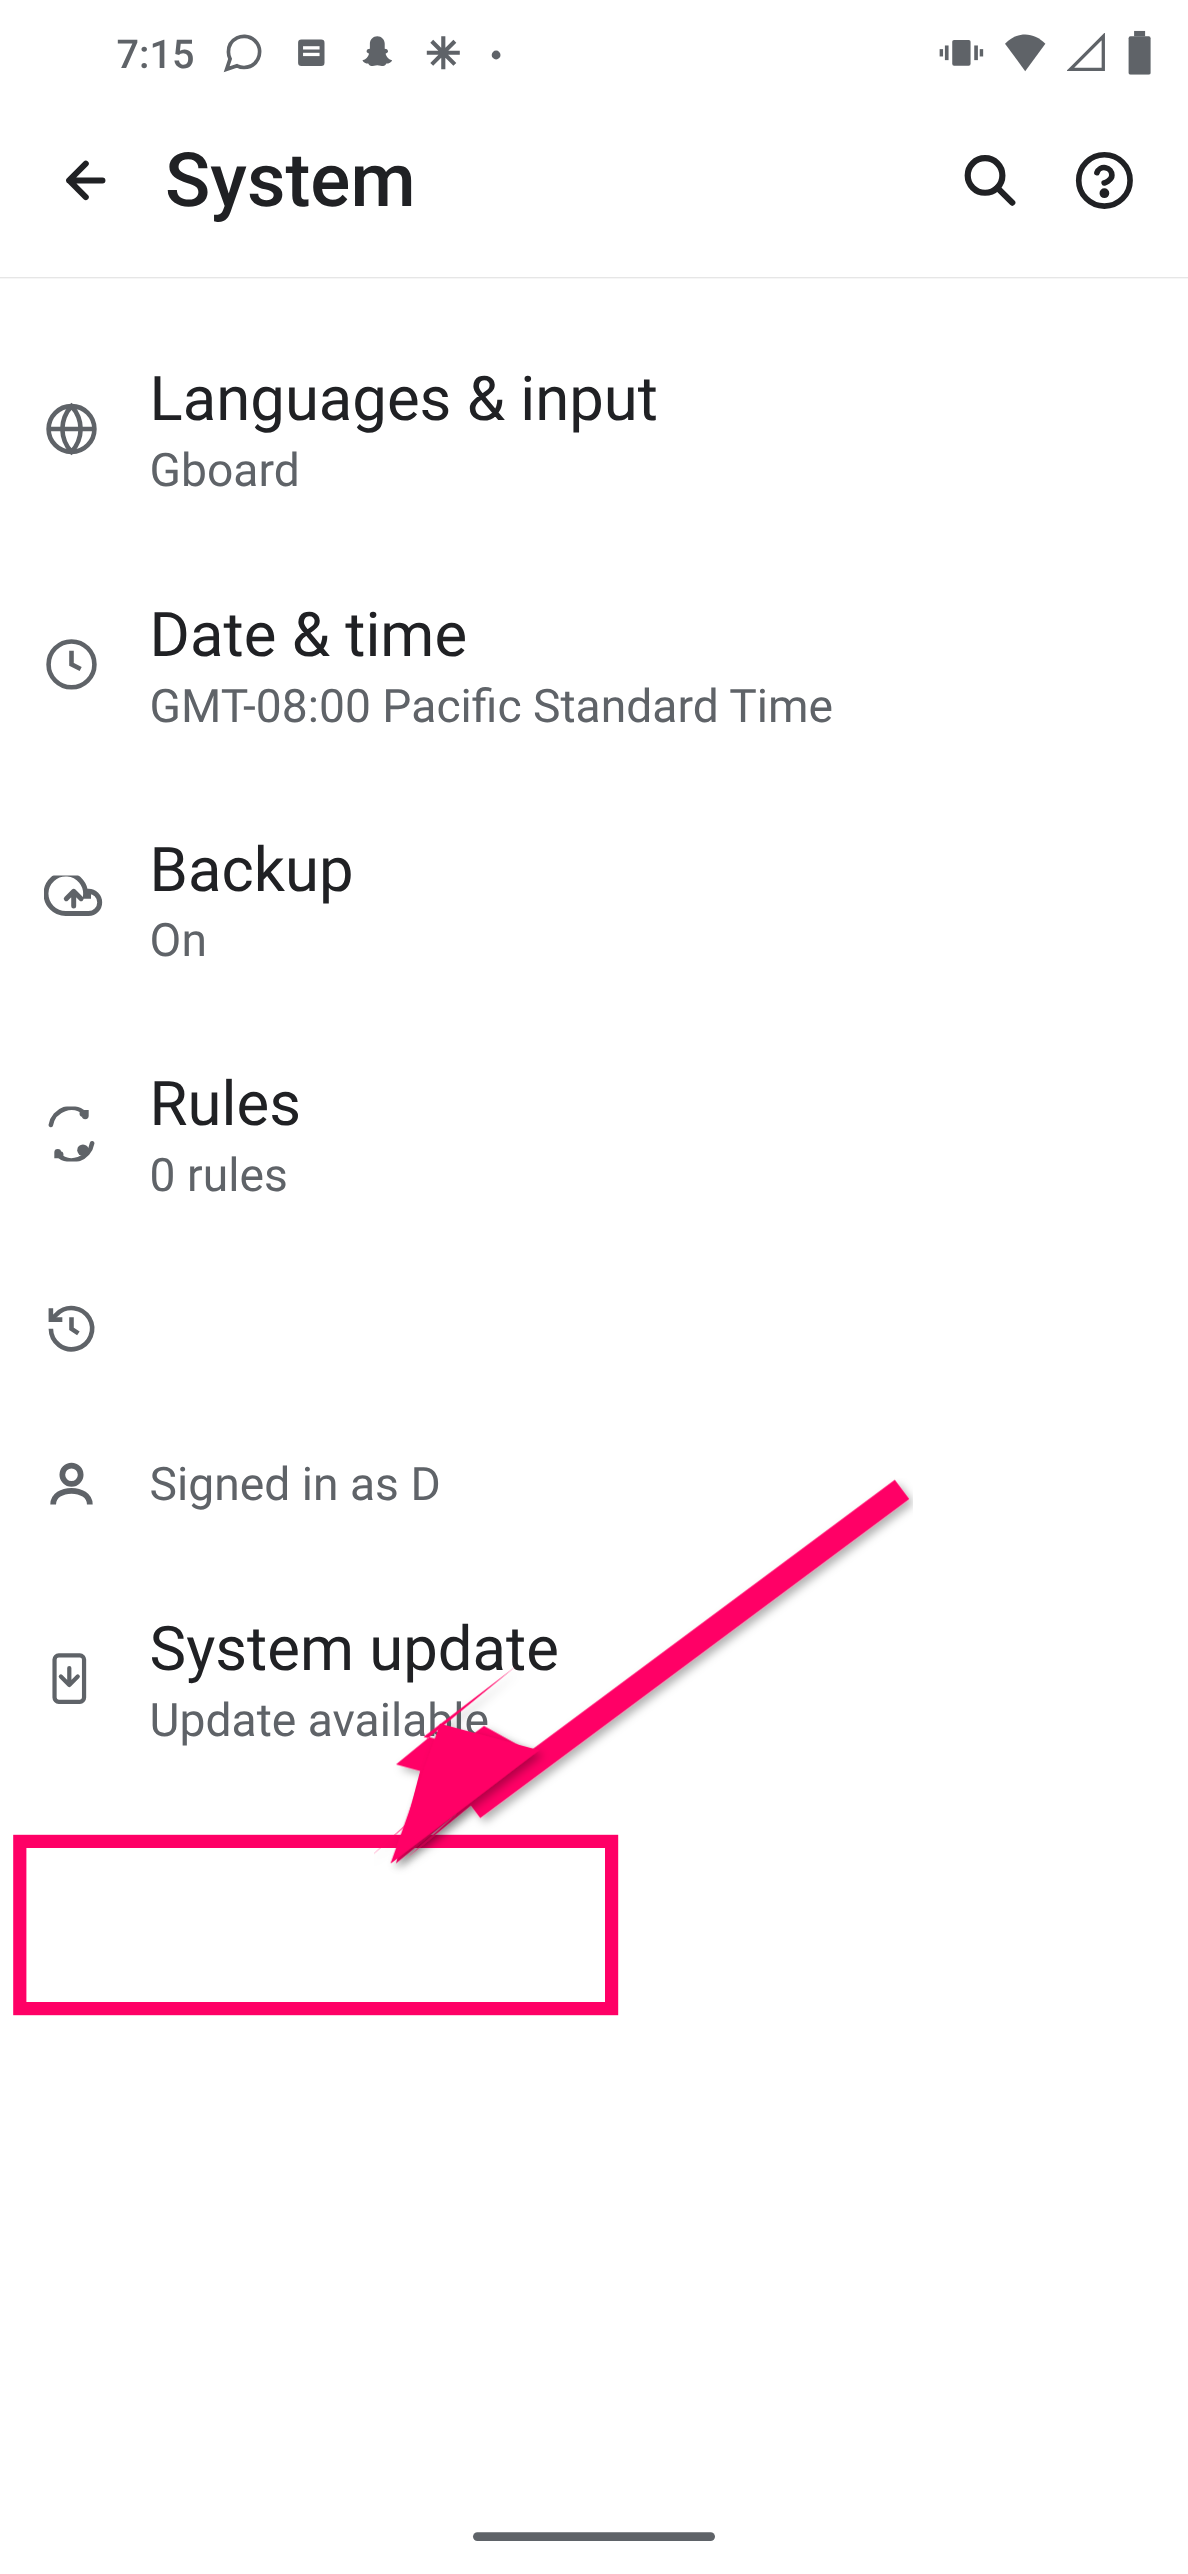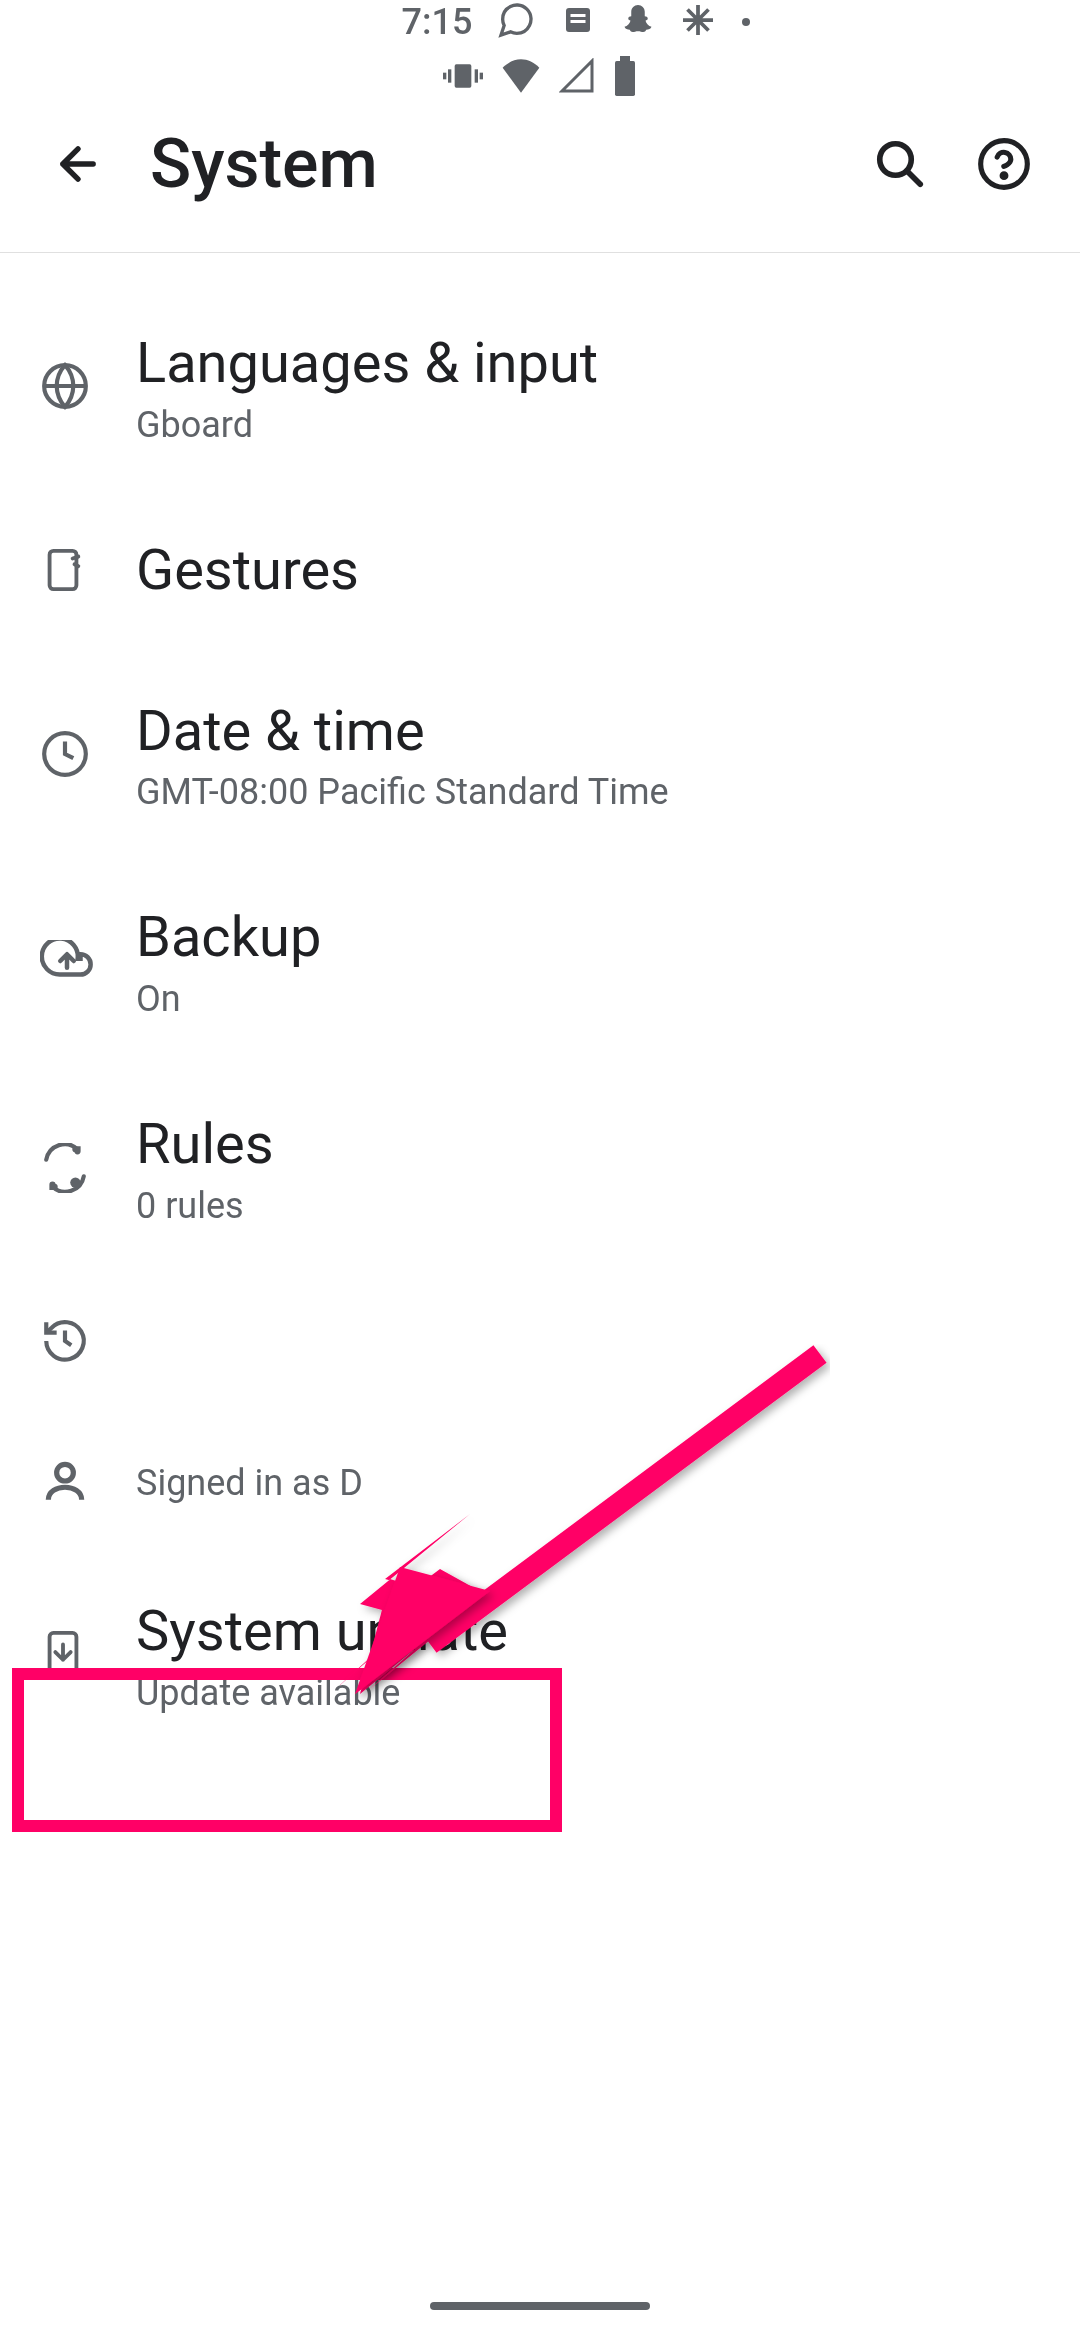--- a/index.html
+++ b/index.html
@@ -16,21 +16,20 @@
       position: relative;
       overflow: hidden;
     }
     .status-bar {
       height: 100px;
       display: flex;
       align-items: center;
       justify-content: space-between;
       padding: 0 32px;
       color: #5f6368;
-      flex-direction: column;
     }
     .status-left {
       display: flex;
       align-items: center;
       gap: 24px;
     }
     .status-time {
       font-size: 36px;
       font-weight: 500;
       color: #5f6368;
@@ -95,21 +94,21 @@
     .setting-content {
       flex: 1;
     }
     .setting-title {
       font-size: 56px;
       color: #202124;
       font-weight: 400;
       line-height: 1.3;
     }
     .setting-subtitle {
-      font-size: 36px;
+      font-size: 42px;
       color: #5f6368;
       font-weight: 400;
       margin-top: 4px;
     }
     .highlight-box {
       position: absolute;
       left: 12px;
       top: 1668px;
       width: 550px;
       height: 164px;
@@ -235,31 +234,20 @@
         <circle cx="12" cy="12" r="10"></circle>
         <path d="M2 12h20M12 2a15.3 15.3 0 0 1 4 10 15.3 15.3 0 0 1-4 10 15.3 15.3 0 0 1-4-10 15.3 15.3 0 0 1 4-10z"></path>
       </svg>
     </div>
     <div class="setting-content">
       <div class="setting-title">Languages &amp; input</div>
       <div class="setting-subtitle">Gboard</div>
     </div>
   </div>
 
-  <div class="setting-item">
-    <div class="setting-icon">
-      <svg width="46" height="46" viewBox="0 0 24 24" fill="none" stroke="#5f6368" stroke-width="2">
-        <rect x="5" y="2" width="14" height="20" rx="2"></rect>
-        <path d="M17 6l3-1M18 9l2 1" stroke-linecap="round"></path>
-      </svg>
-    </div>
-    <div class="setting-content">
-      <div class="setting-title">Gestures</div>
-    </div>
-  </div>
 
   <div class="setting-item">
     <div class="setting-icon">
       <svg width="50" height="50" viewBox="0 0 24 24" fill="none" stroke="#5f6368" stroke-width="2">
         <circle cx="12" cy="12" r="10"></circle>
         <path d="M12 6v6l4 2"></path>
       </svg>
     </div>
     <div class="setting-content">
       <div class="setting-title">Date &amp; time</div>

